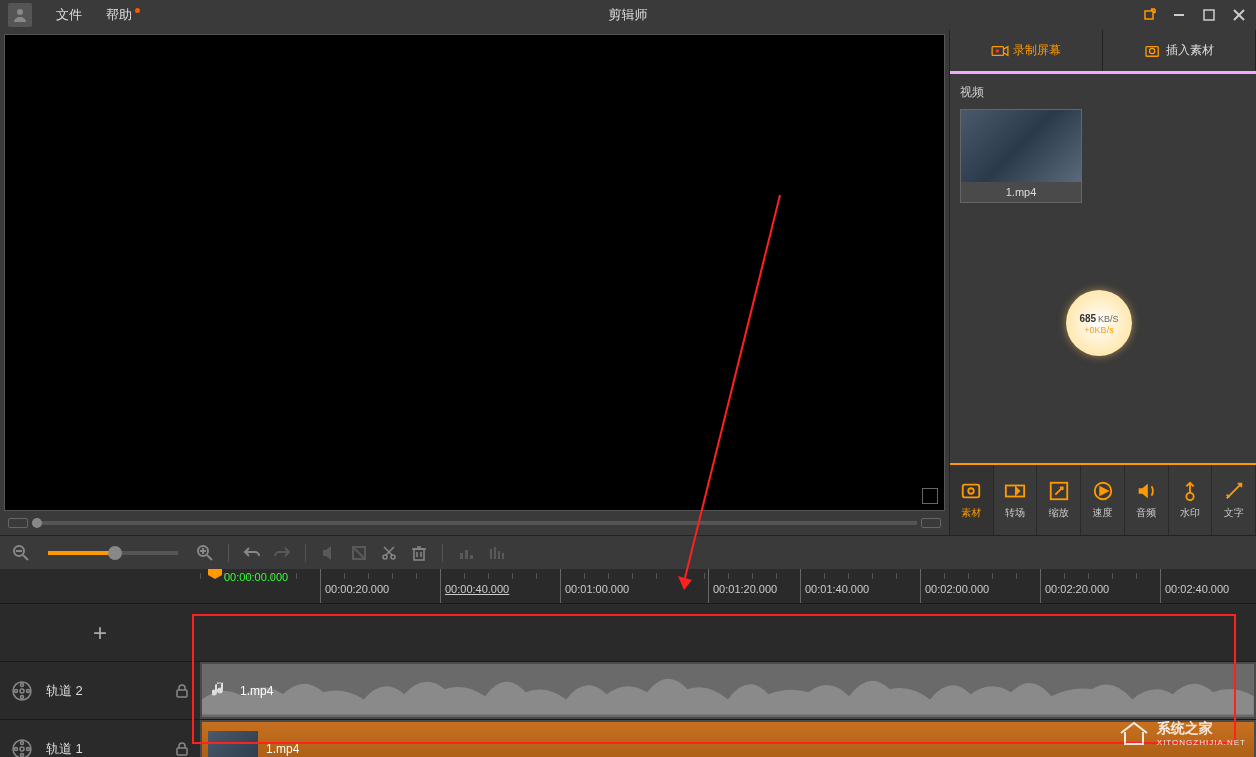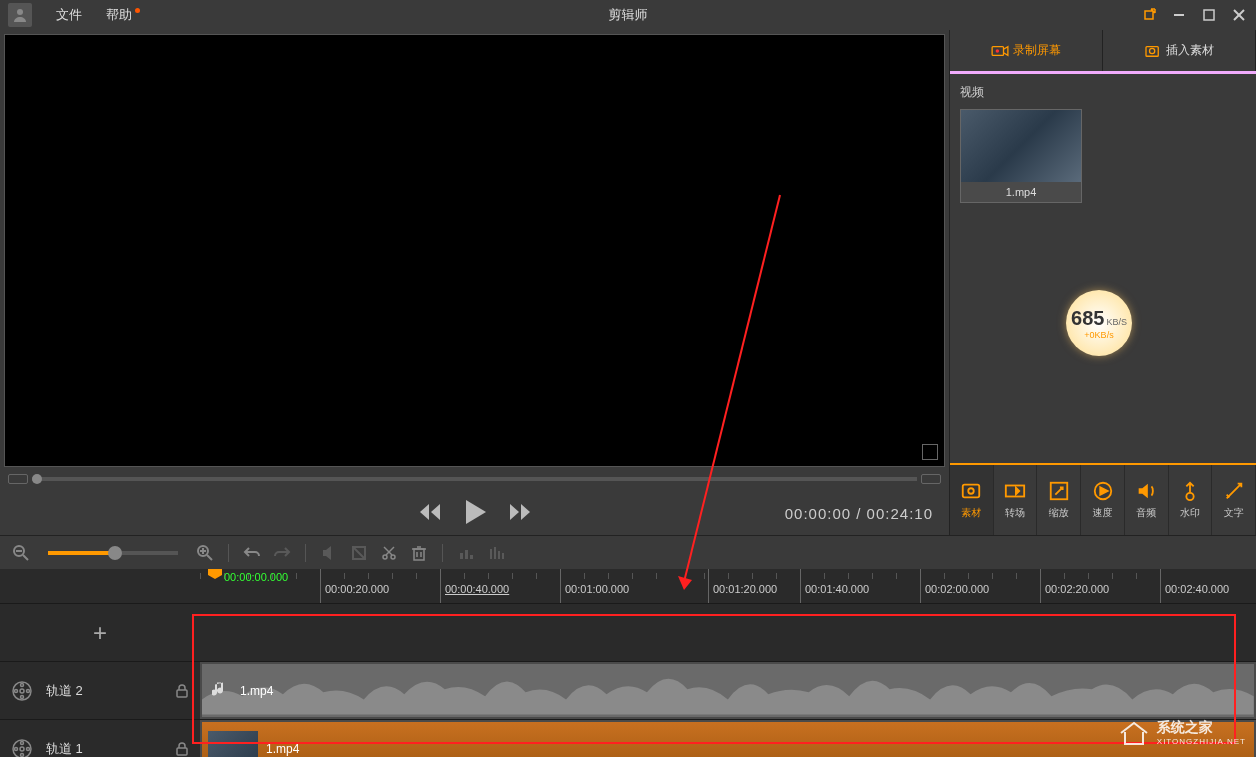--- a/index.html
+++ b/index.html
@@ -28,21 +28,21 @@
 .tabs{height:44px;display:flex;border-bottom:3px solid #f0abfc}
 .tab{flex:1;display:flex;align-items:center;justify-content:center;gap:4px;font-size:12px;color:#ddd;cursor:pointer;border-right:1px solid #222}
 .tab:first-child{color:#f90}
 .tab-ic{width:18px;height:14px}
 .media-section{padding:10px}
 .section-label{color:#ccc;margin-bottom:8px;font-size:12px}
 .thumb-card{width:122px;background:#555;border:1px solid #666}
 .thumb-img{width:120px;height:72px;background:linear-gradient(135deg,#4a5a6a 0%,#2a3a4a 50%,#5a6a7a 100%);position:relative}
 .thumb-label{text-align:center;padding:4px 0;font-size:11px;color:#ddd;background:#4a4a4a}
 .speed-badge{position:absolute;top:290px;right:124px;width:66px;height:66px;border-radius:50%;background:radial-gradient(circle,#fff 0%,#ffe8b0 70%,#f9c060 100%);display:flex;flex-direction:column;align-items:center;justify-content:center;box-shadow:0 0 8px rgba(255,200,100,0.5)}
-.speed-num{font-size:20px;color:#333;font-weight:bold}
+.speed-num{font-size:10px;color:#333;font-weight:bold}
 .speed-unit{font-size:9px;color:#666;margin-left:2px}
 .speed-sub{font-size:9px;color:#f90}
 .effect-bar{height:72px;margin-top:auto;border-top:2px solid #f90;display:flex;background:#3a3a3a}
 .effect-btn{flex:1;display:flex;flex-direction:column;align-items:center;justify-content:center;gap:4px;font-size:10px;color:#ccc;cursor:pointer;border-right:1px solid #2a2a2a}
 .effect-btn:first-child{color:#f90;background:#333}
 .effect-btn svg{width:22px;height:22px}
 .tool-row{height:34px;background:#3a3a3a;display:flex;align-items:center;padding:0 10px;gap:8px;border-top:1px solid #222}
 .zoom-track{width:130px;height:4px;background:#555;position:relative;margin:0 8px}
 .zoom-fill{position:absolute;left:0;top:0;height:100%;width:48%;background:#f90}
 .zoom-thumb{position:absolute;left:46%;top:-5px;width:14px;height:14px;background:#888;border-radius:50%}
@@ -67,21 +67,21 @@
 .track-body{flex:1;position:relative;background:#4a4a4a}
 .clip{position:absolute;top:2px;left:2px;right:2px;bottom:2px;display:flex;align-items:center}
 .audio-clip{background:#6a6a6a}
 .wave{position:absolute;inset:0}
 .video-clip{background:linear-gradient(#c87020,#a05810);display:flex;align-items:center;padding-left:6px;gap:8px}
 .clip-thumb{width:50px;height:36px;background:linear-gradient(135deg,#4a5a6a,#2a3a4a)}
 .clip-label{font-size:12px;color:#fff}
 .note-ic{position:absolute;left:10px;top:50%;transform:translateY(-50%);color:#ddd;z-index:2}
 .highlight{position:absolute;border:2px solid #ff2020;pointer-events:none;z-index:10}
 .arrow{position:absolute;pointer-events:none;z-index:11}
-.watermark{position:absolute;right:10px;bottom:10px;display:flex;align-items:flex-start;gap:6px;opacity:0.85;z-index:20}
+.watermark{position:absolute;right:10px;bottom:10px;display:flex;align-items:center;gap:6px;opacity:0.85;z-index:20}
 .wm-text{font-size:14px;color:#fff;font-weight:bold}
 .wm-sub{font-size:8px;color:#fff;letter-spacing:1px}
 </style>
 </head>
 <body>
 
 <div class="titlebar">
   <div class="avatar">
     <svg width="16" height="16" viewBox="0 0 16 16">
         <circle cx="8" cy="5" r="3"></circle>
@@ -120,34 +120,20 @@
   <div class="left-pane">
     <div class="preview">
       <div class="preview-size"></div>
     </div>
     <div class="progress-row">
       <div class="prog-btn"></div>
       <div class="prog-track">
           <div class="prog-thumb"></div>
         </div>
       <div class="prog-btn"></div>
-    </div>
-    <div class="controls">
-      <div class="play-btns">
-        <span><svg width="24" height="20" viewBox="0 0 24 20" fill="currentColor">
-              <path d="M11 2L2 10l9 8zM22 2l-9 8 9 8z"></path>
-            </svg></span>
-        <span><svg width="26" height="28" viewBox="0 0 26 28" fill="currentColor">
-              <path d="M4 2l20 12L4 26z"></path>
-            </svg></span>
-        <span><svg width="24" height="20" viewBox="0 0 24 20" fill="currentColor">
-              <path d="M2 2l9 8-9 8zM13 2l9 8-9 8z"></path>
-            </svg></span>
-      </div>
-      <div class="time-display"><span>00:00:00</span> / <span>00:24:10</span></div>
     </div>
   </div>
 
   <div class="right-pane">
     <div class="tabs">
       <div class="tab">
           <svg class="tab-ic" viewBox="0 0 20 16" fill="none" stroke="#f90" stroke-width="1.5">
             <rect x="1" y="3" width="13" height="10" rx="1"></rect>
             <circle cx="7" cy="8" r="2" fill="#ff3030" stroke="none"></circle>
             <path d="M14 6l5-3v10l-5-3"></path>

